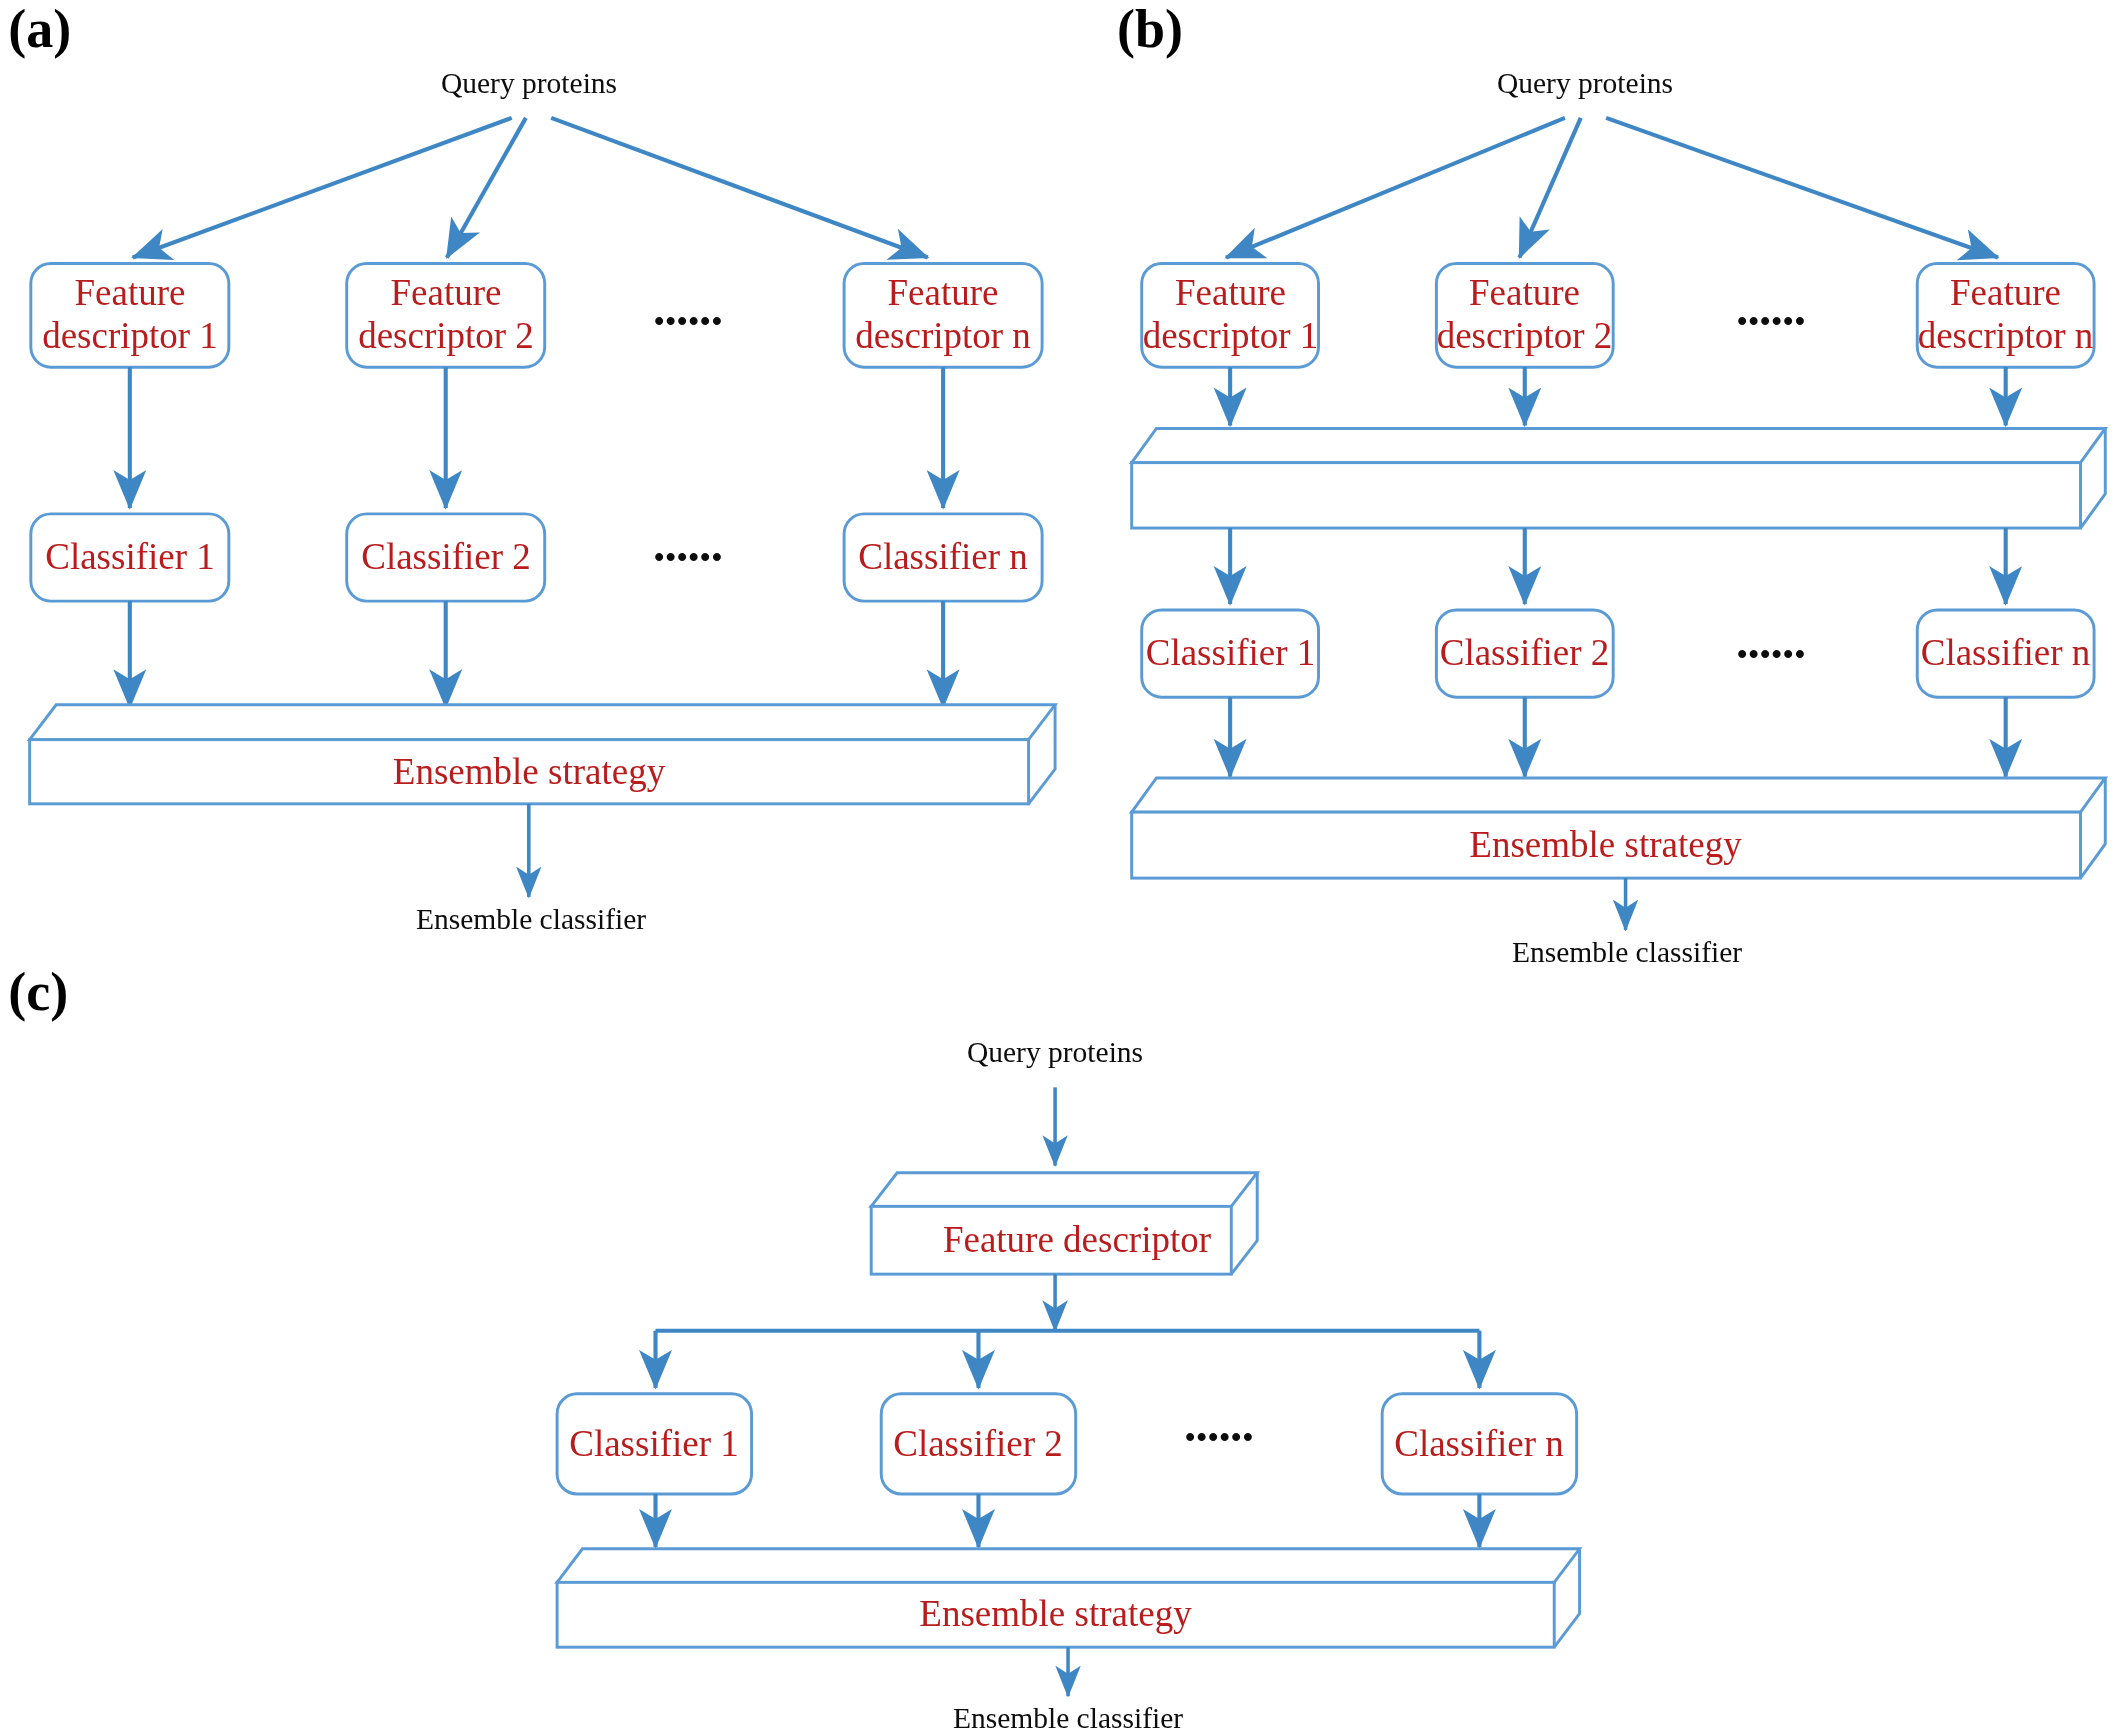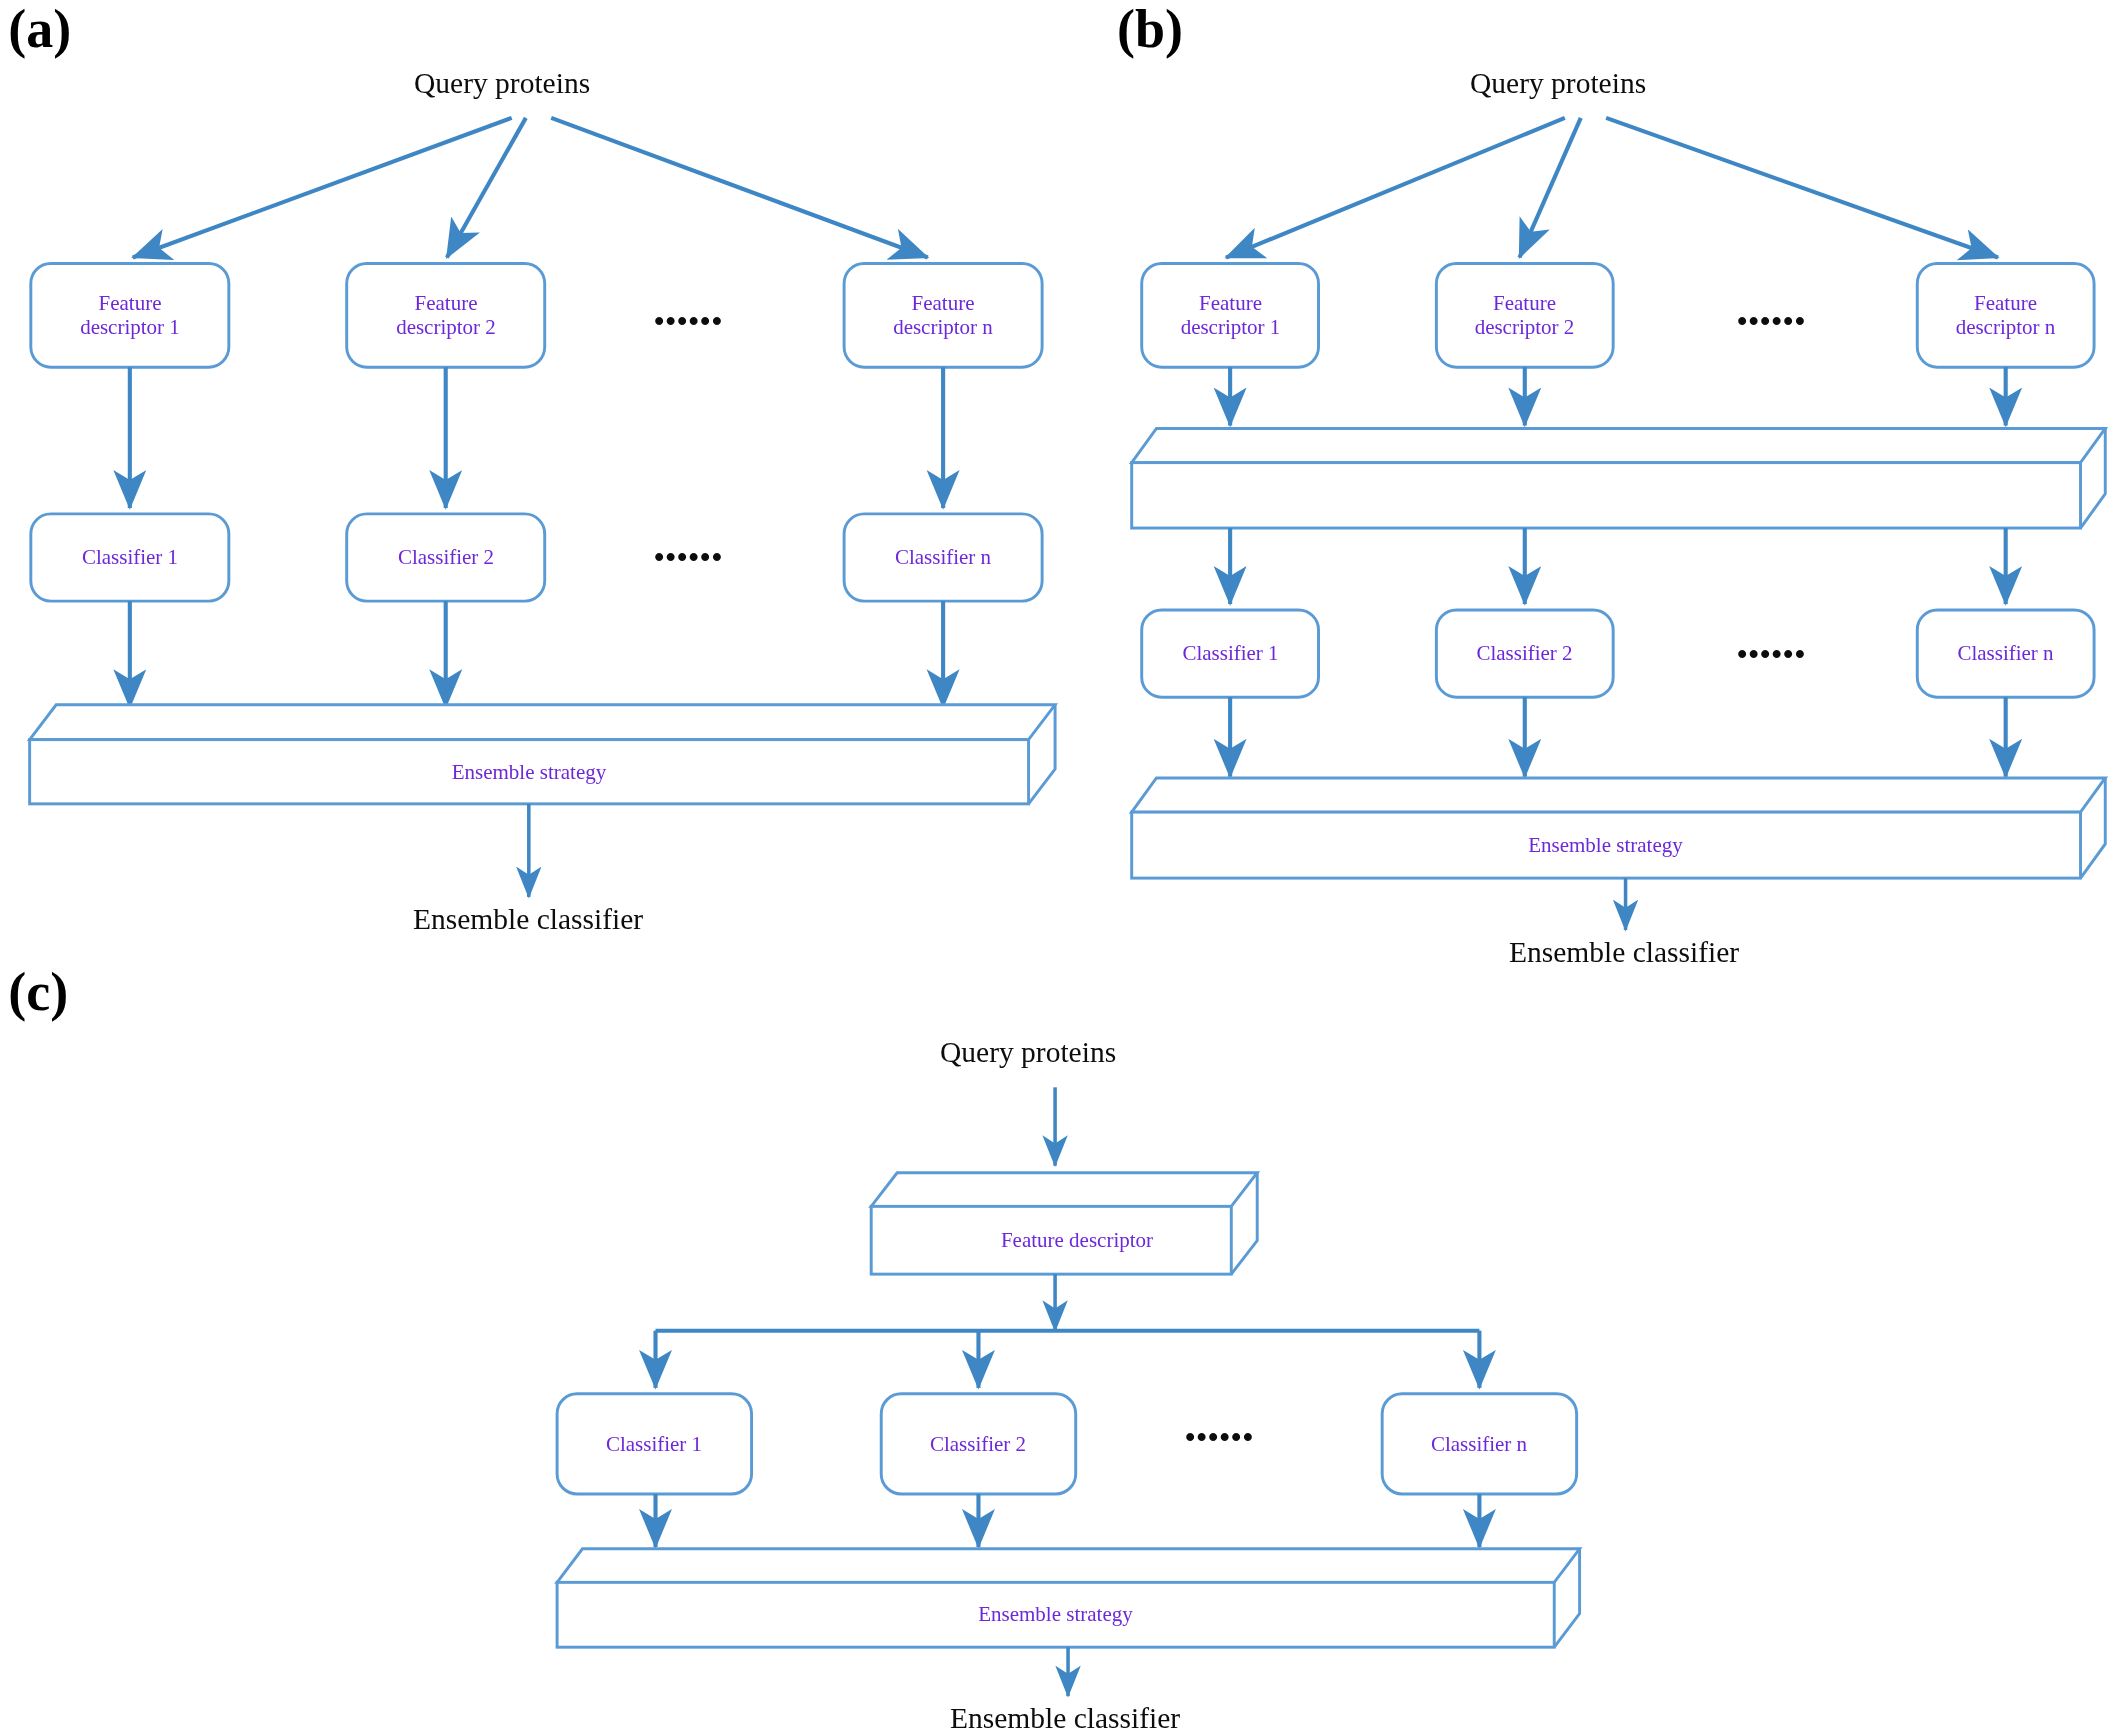--- a/index.html
+++ b/index.html
@@ -27,36 +27,37 @@
     font-family: "Liberation Serif", "DejaVu Serif", serif;
     font-weight: bold;
     font-size: 54px;
     color: #000000;
     line-height: 1;
     white-space: nowrap;
   }
   .node-text {
     position: absolute;
     font-family: "Liberation Serif", "DejaVu Serif", serif;
-    font-size: 21px;
-    color: #6d28d9;
+    font-size: 37px;
+    color: #b91c1c;
     line-height: 1.16;
     text-align: center;
     white-space: pre-line;
     display: flex;
     align-items: center;
     justify-content: center;
     pointer-events: none;
   }
   .free-text {
     position: absolute;
     font-family: "Liberation Serif", "DejaVu Serif", serif;
     font-size: 29.5px;
     color: #0d0d0d;
     line-height: 1.16;
+    text-align: center;
     white-space: nowrap;
   }
   .ellipsis {
     position: absolute;
     font-family: "Liberation Serif", "DejaVu Serif", serif;
     font-size: 29.5px;
     color: #0d0d0d;
     letter-spacing: 1.2px;
     white-space: nowrap;
     font-weight: bold;

